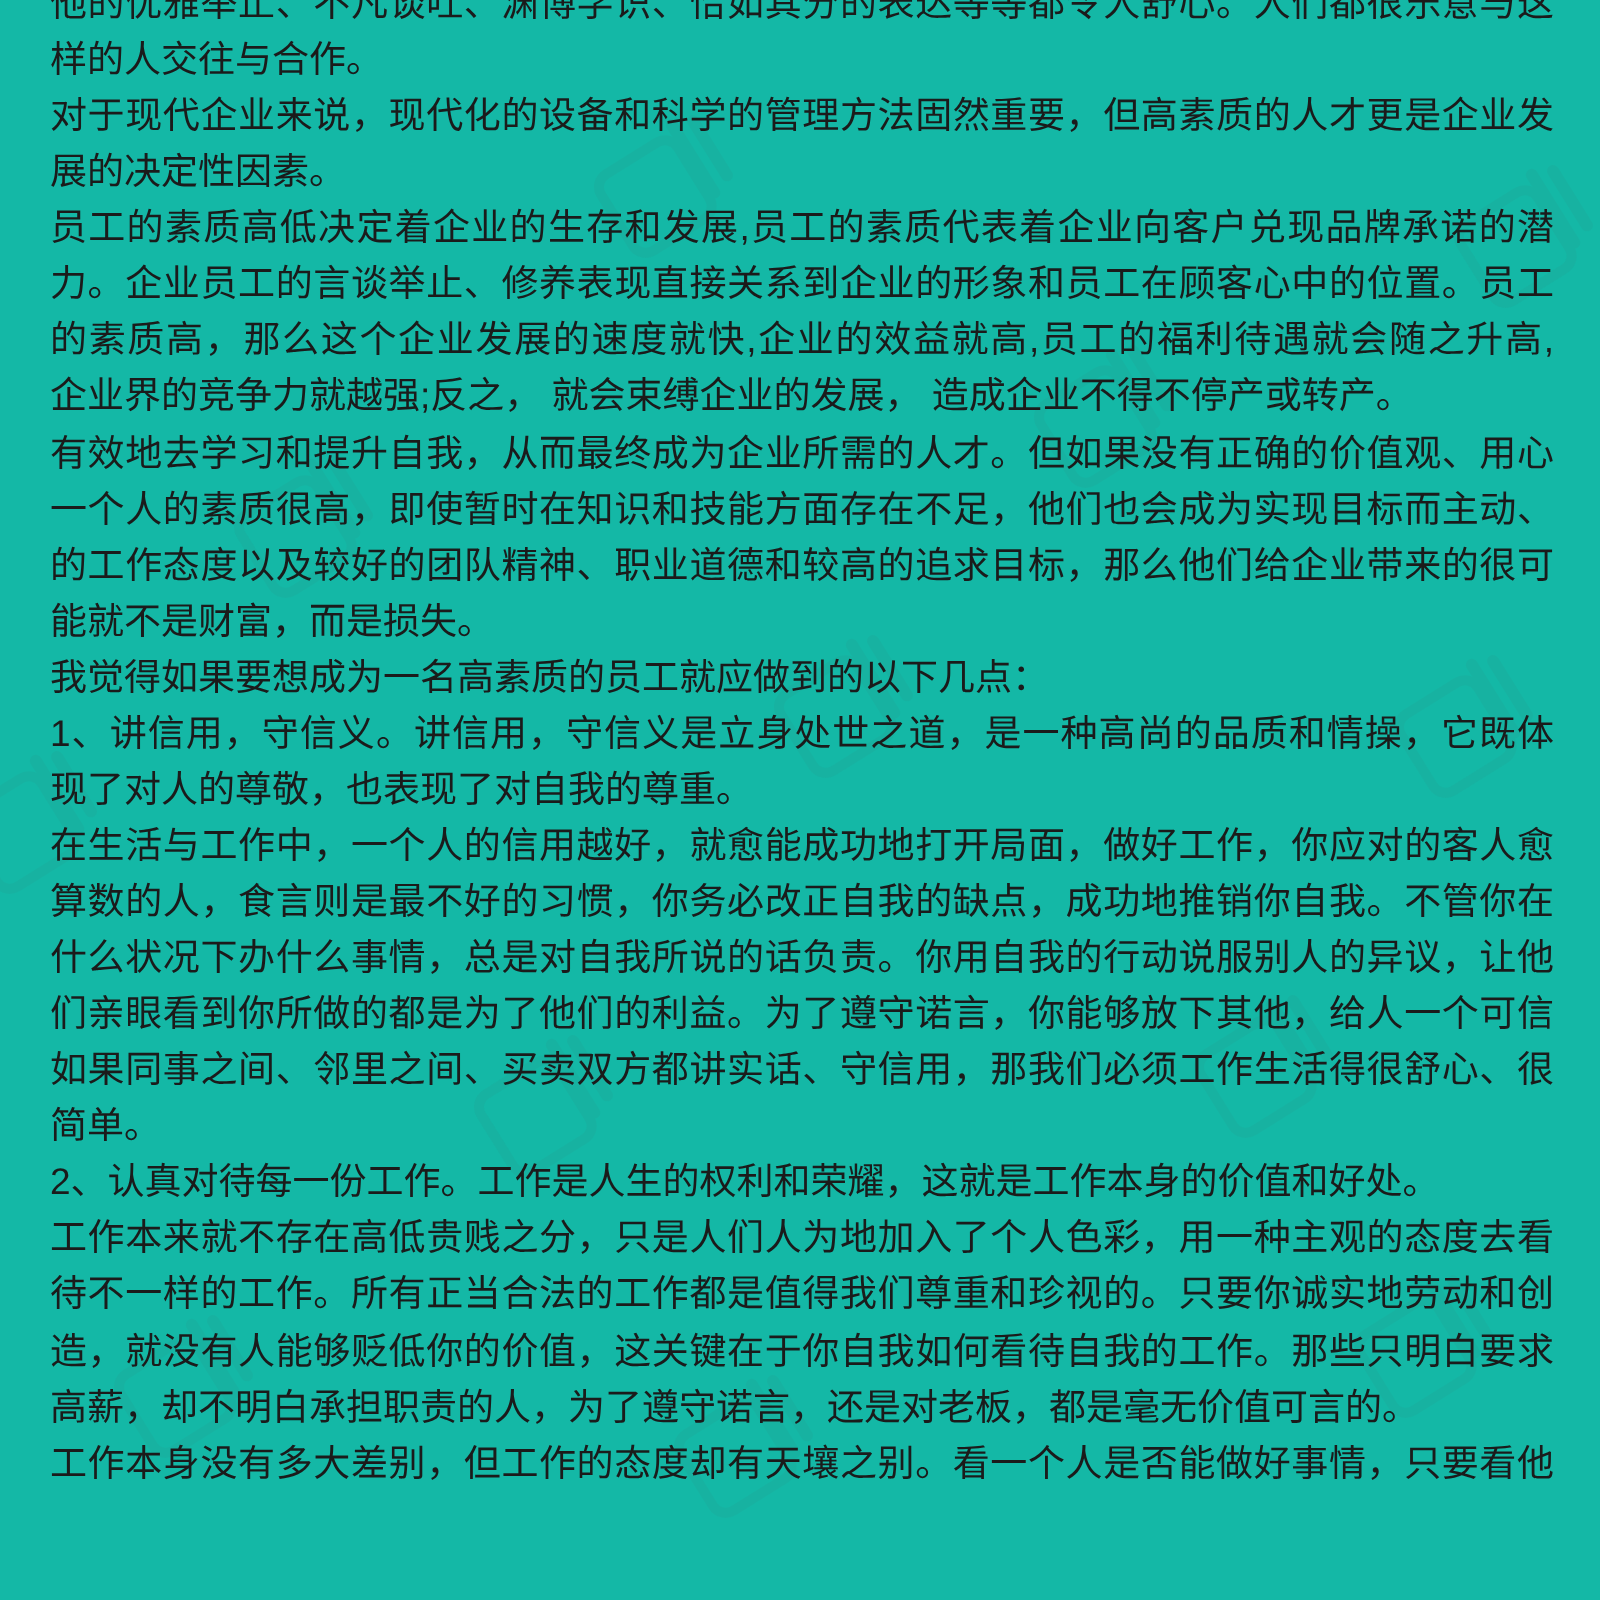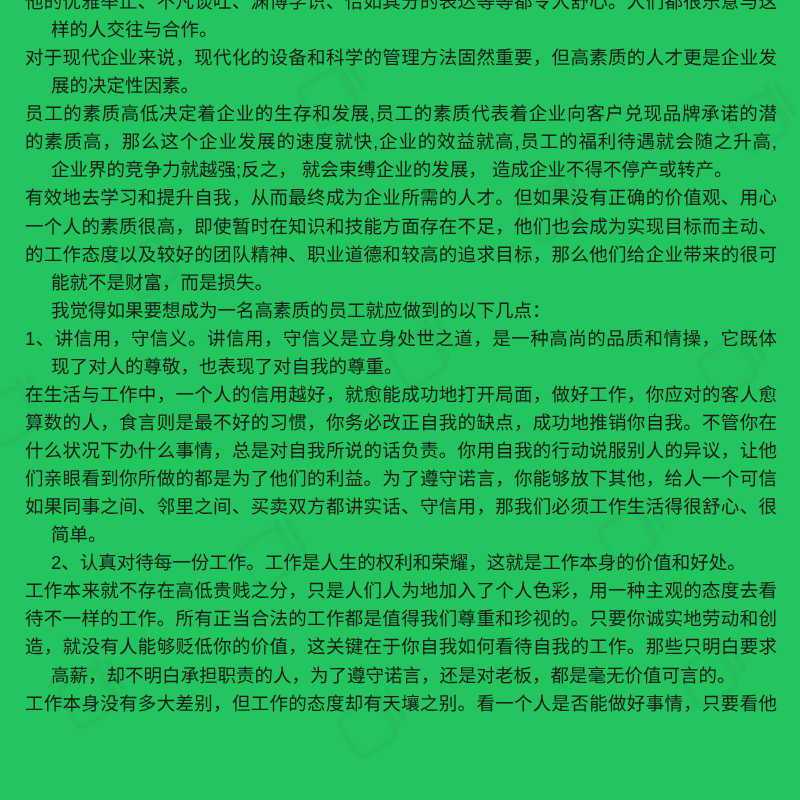--- a/index.html
+++ b/index.html
@@ -61,27 +61,26 @@
     height: 28.07px;
     line-height: 28.07px;
     white-space: nowrap;
     text-align: justify;
     text-align-last: justify;
     text-justify: inter-character;
     overflow: visible;
   }
   .line.no-stretch {
     text-align-last: left;
-    margin-left: 26px;
   }
 </style>
 </head>
 <body>
 
-<div class="page" style="background: #22c55e;">
+<div class="page" style="background: #14b8a6;">
 
   <div class="wm-layer">
     <div class="wm" style="left:-18px; top:378px;">
         <span class="wm-box"></span>
         <span class="wm-stroke1"></span>
         <span class="wm-stroke2"></span>
       </div>
     <div class="wm" style="left:300px; top:60px;">
         <span class="wm-box"></span>
         <span class="wm-stroke1"></span>
@@ -138,20 +137,21 @@
         <span class="wm-stroke2"></span>
       </div>
   </div>
 
   <div class="doc" style="color: rgb(27, 27, 27);">
       <div class="line">他的优雅举止、不凡谈吐、渊博学识、恰如其分的表达等等都令人舒心。人们都很乐意与这</div>
       <div class="line no-stretch">样的人交往与合作。</div>
       <div class="line">对于现代企业来说，现代化的设备和科学的管理方法固然重要，但高素质的人才更是企业发</div>
       <div class="line no-stretch">展的决定性因素。</div>
       <div class="line">员工的素质高低决定着企业的生存和发展,员工的素质代表着企业向客户兑现品牌承诺的潜</div>
+      <div class="line">力。企业员工的言谈举止、修养表现直接关系到企业的形象和员工在顾客心中的位置。员工</div>
       <div class="line">的素质高，那么这个企业发展的速度就快,企业的效益就高,员工的福利待遇就会随之升高,</div>
       <div class="line no-stretch">企业界的竞争力就越强;反之， 就会束缚企业的发展， 造成企业不得不停产或转产。</div>
       <div class="line">有效地去学习和提升自我，从而最终成为企业所需的人才。但如果没有正确的价值观、用心</div>
       <div class="line">一个人的素质很高，即使暂时在知识和技能方面存在不足，他们也会成为实现目标而主动、</div>
       <div class="line">的工作态度以及较好的团队精神、职业道德和较高的追求目标，那么他们给企业带来的很可</div>
       <div class="line no-stretch">能就不是财富，而是损失。</div>
       <div class="line no-stretch">我觉得如果要想成为一名高素质的员工就应做到的以下几点：</div>
       <div class="line">1、讲信用，守信义。讲信用，守信义是立身处世之道，是一种高尚的品质和情操，它既体</div>
       <div class="line no-stretch">现了对人的尊敬，也表现了对自我的尊重。</div>
       <div class="line">在生活与工作中，一个人的信用越好，就愈能成功地打开局面，做好工作，你应对的客人愈</div>

